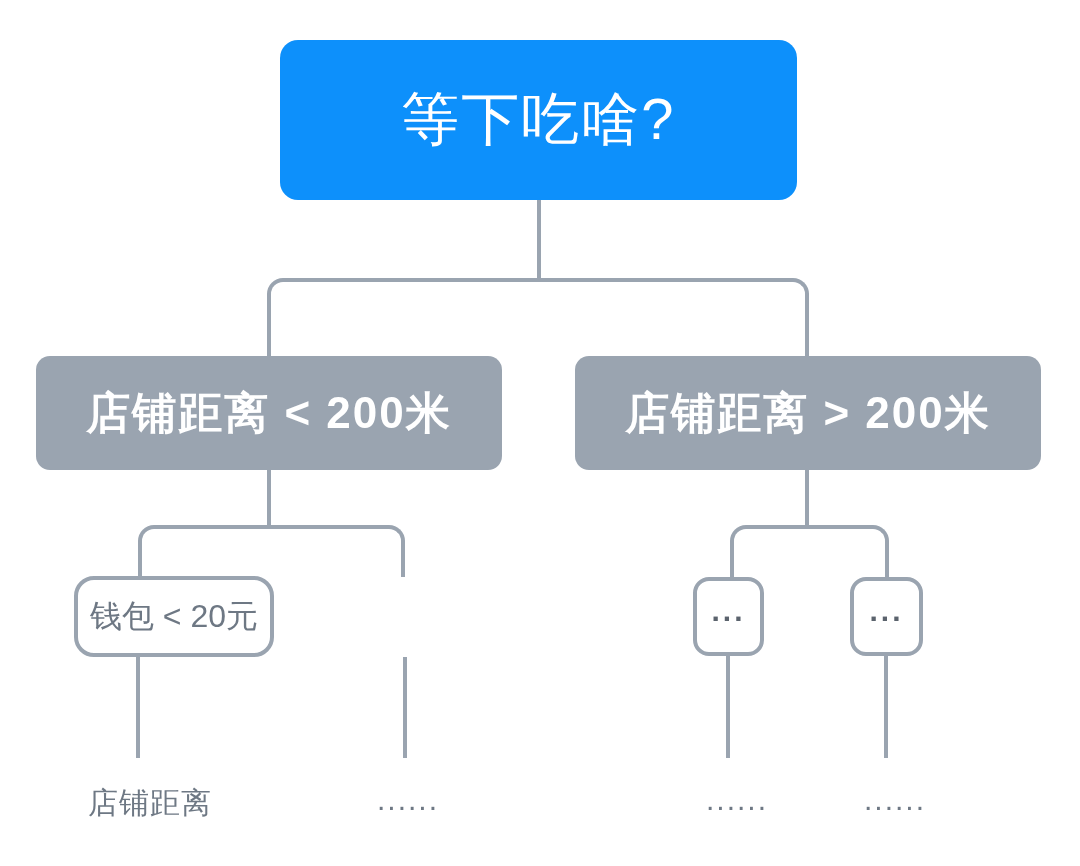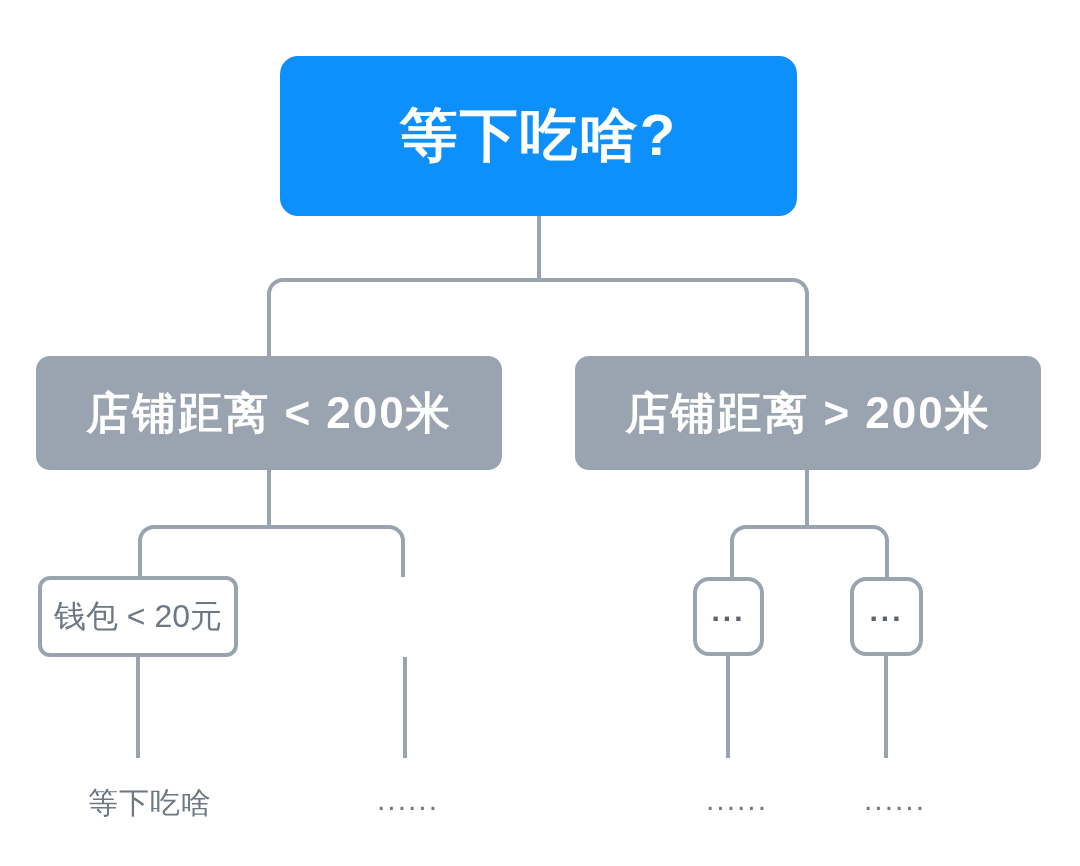--- a/index.html
+++ b/index.html
@@ -25,42 +25,42 @@
     position:absolute;
     display:flex;align-items:center;justify-content:center;
     box-sizing:border-box;
     text-align:center;
     white-space:nowrap;
   }
   .root-node{
     left:280px;top:40px;width:517px;height:160px;
     background:var(--accent-color);
     color:#ffffff;
-    font-size:58px;font-weight:700;
+    font-size:58px;font-weight:400;
     border-radius:18px;
     letter-spacing:2px;
-    margin-top:16px;
   }
   .branch-node{
     top:356px;width:466px;height:114px;
     background:var(--branch-color);
     color:#ffffff;
     font-size:44px;font-weight:700;
     border-radius:14px;
     letter-spacing:2px;
   }
   .branch-left{left:36px;}
   .branch-right{left:575px;}
   .leaf-box{
     top:576px;height:81px;
     background:#ffffff;
     border:4px solid var(--line-color);
-    border-radius:12px;
+    border-radius:20px;
     color:var(--muted-text-color);
     font-size:32px;
+    margin-left:36px;
   }
   .wallet-left{left:38px;width:200px;}
   .wallet-right{left:305px;width:200px;}
   .dots-box{
     top:577px;height:79px;
     background:#ffffff;
     border:4px solid var(--line-color);
     border-radius:16px;
     color:var(--dots-color);
     font-size:30px;font-weight:700;
@@ -120,21 +120,21 @@
 
 
   <div class="node dots-box dots-left">
     <span>...</span>
   </div>
 
   <div class="node dots-box dots-right">
     <span>...</span>
   </div>
 
-  <div class="leaf-label" style="left:50px;">等下吃啥</div>
+  <div class="leaf-label" style="left:50px;">店铺距离</div>
 
   <div class="leaf-label dots" style="left:308px;">......</div>
 
   <div class="leaf-label dots" style="left:637px;">......</div>
 
   <div class="leaf-label dots" style="left:795px;">......</div>
 
 </div>
 
 </body></html>

